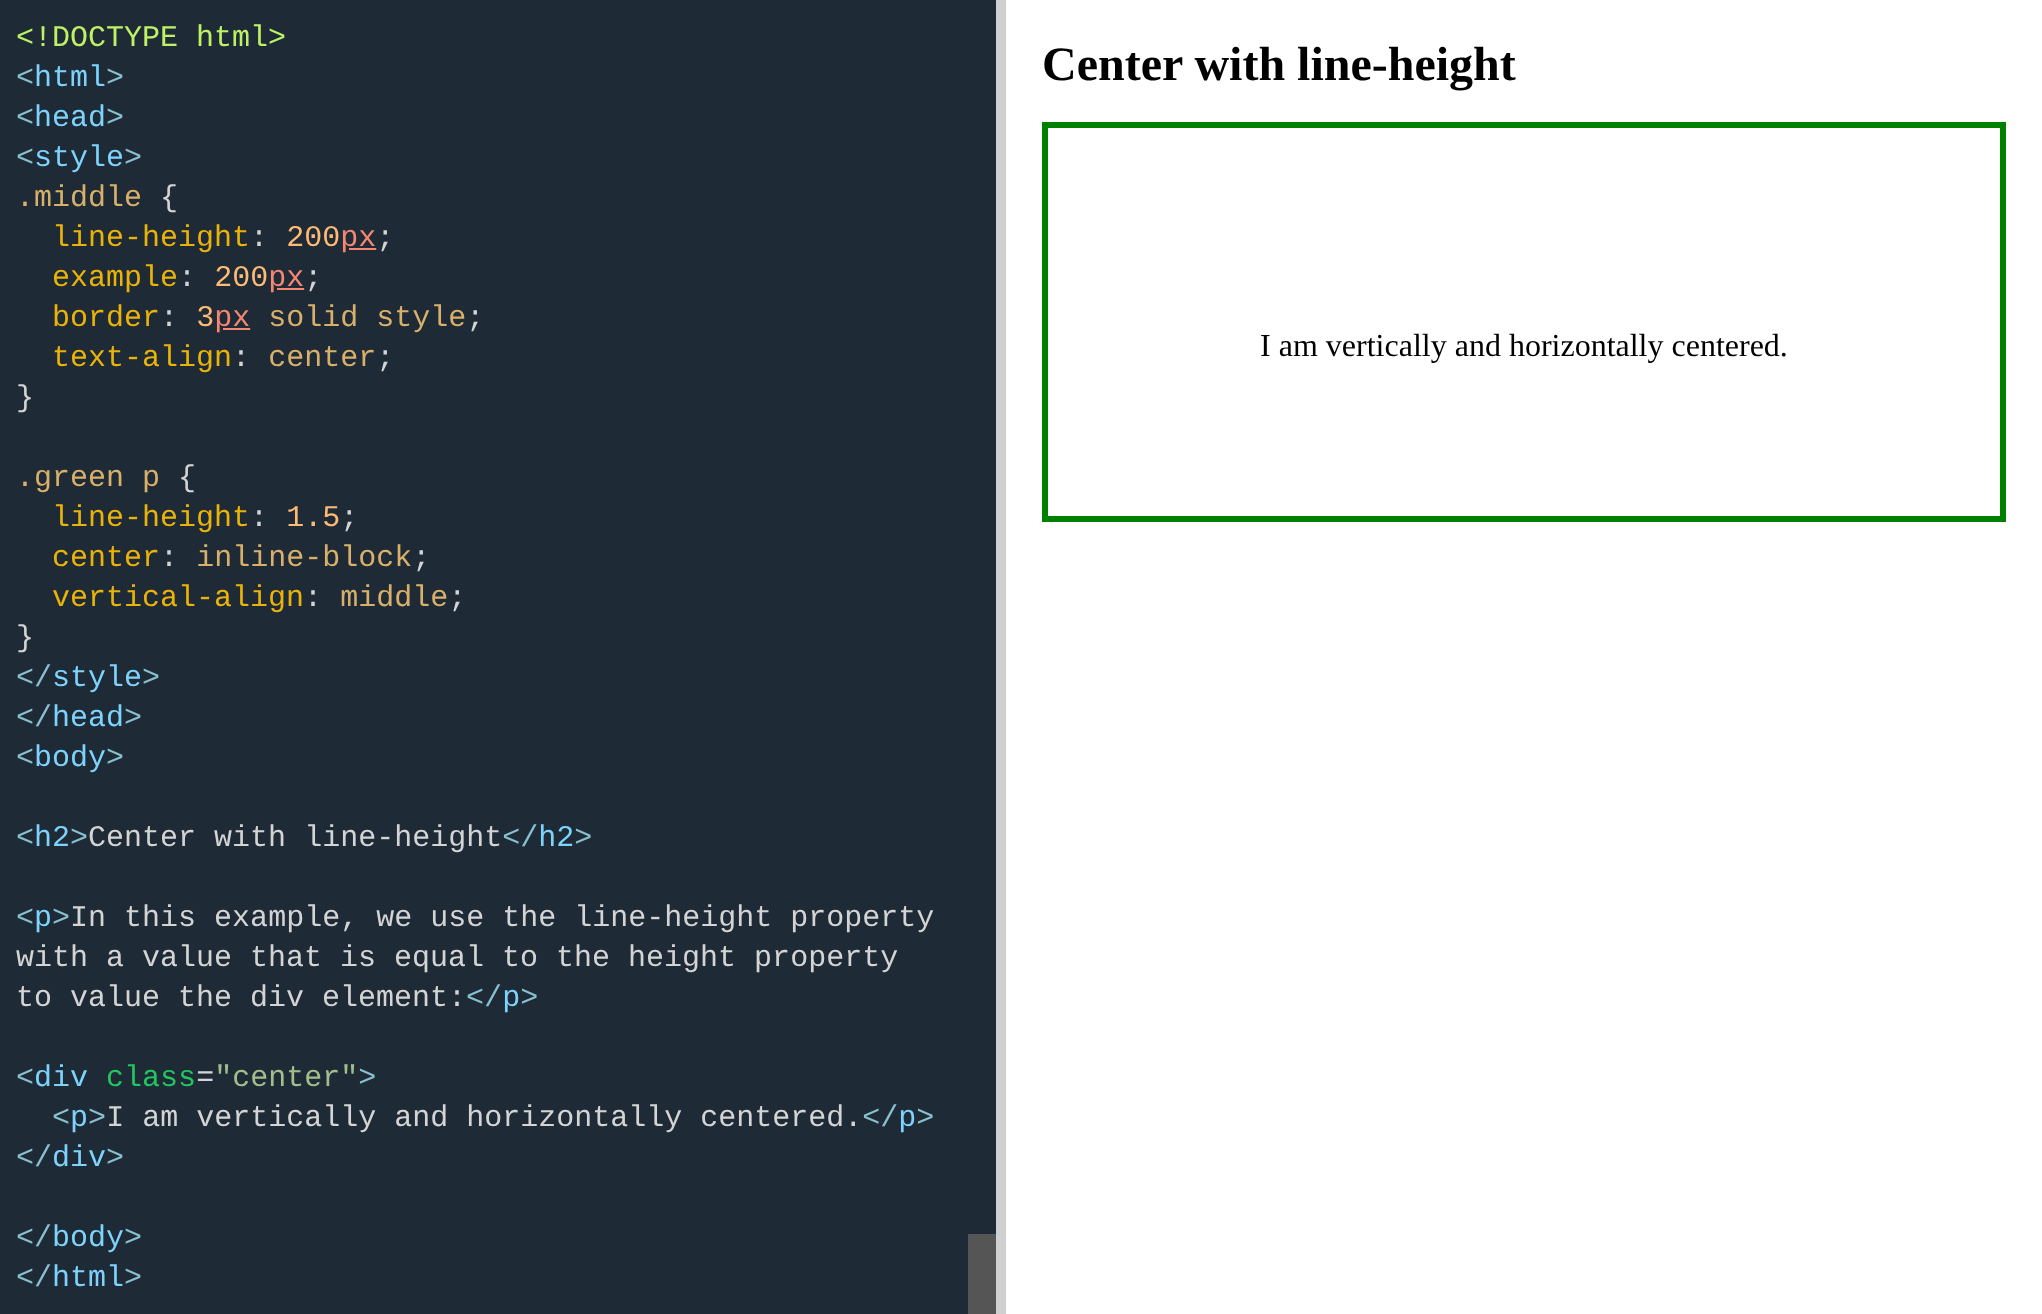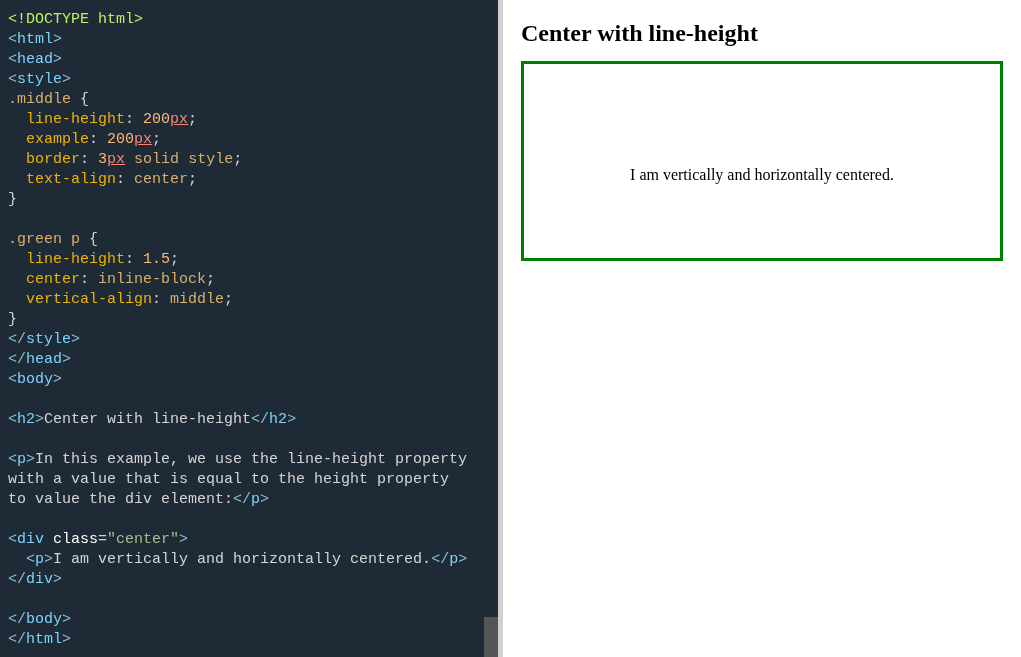--- a/index.html
+++ b/index.html
@@ -71,21 +71,21 @@
 
 .c-gray { color: #bef264; }       
 .c-tag  { color: #7dd3fc; }       
 .c-brkt { color: #88c0d0; }       
 .c-sel  { color: #d8b06a; }       
 .c-punc { color: #d4d4d4; }       
 .c-prop { color: #eab308; }       
 .c-num  { color: #fdba74; }       
 .c-unit { color: #f48771; text-decoration: underline; }       
 .c-val  { color: #d8b06a; text-align: right; }       
-.c-attr { color: #ffffff; }       
+.c-attr { color: #22c55e; }       
 .c-str  { color: #a3be8c; }       
 .c-text { color: #d4d4d4; }
 </style>
 </head>
 <body>
 
 <div class="editor"><span class="c-gray">&lt;!DOCTYPE html&gt;</span>
 <span class="c-brkt">&lt;</span><span class="c-tag">html</span><span class="c-brkt">&gt;</span>
 <span class="c-brkt">&lt;</span><span class="c-tag">head</span><span class="c-brkt">&gt;</span>
 <span class="c-brkt">&lt;</span><span class="c-tag">style</span><span class="c-brkt">&gt;</span>

